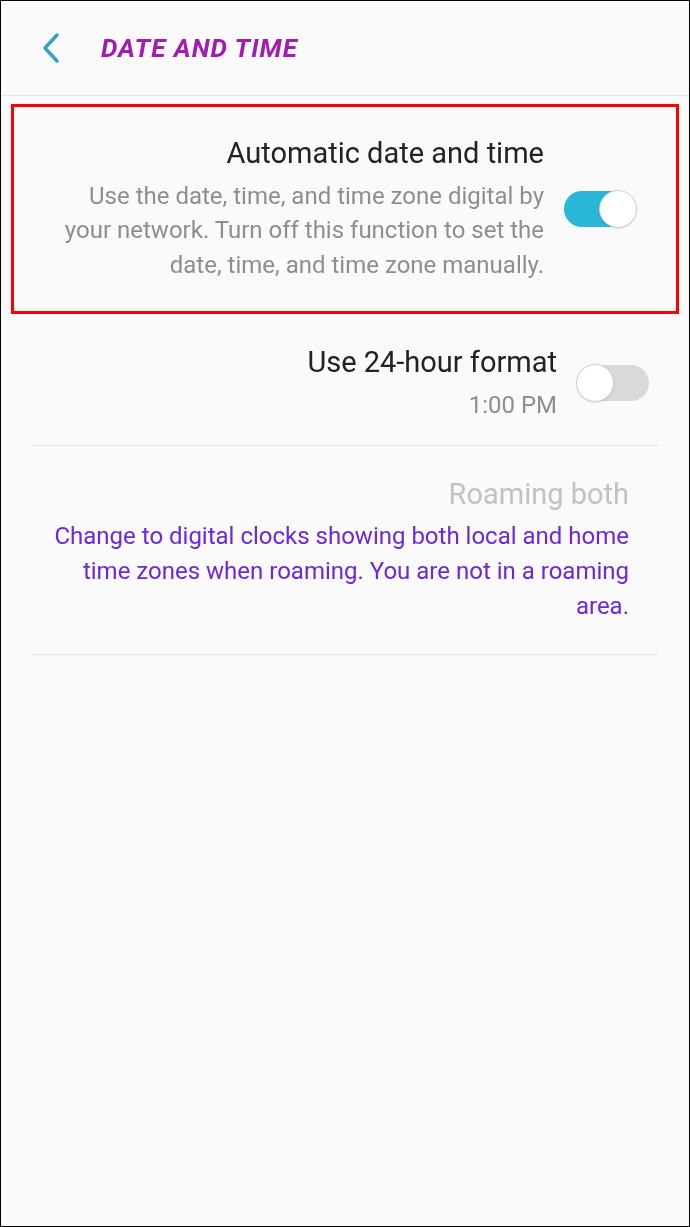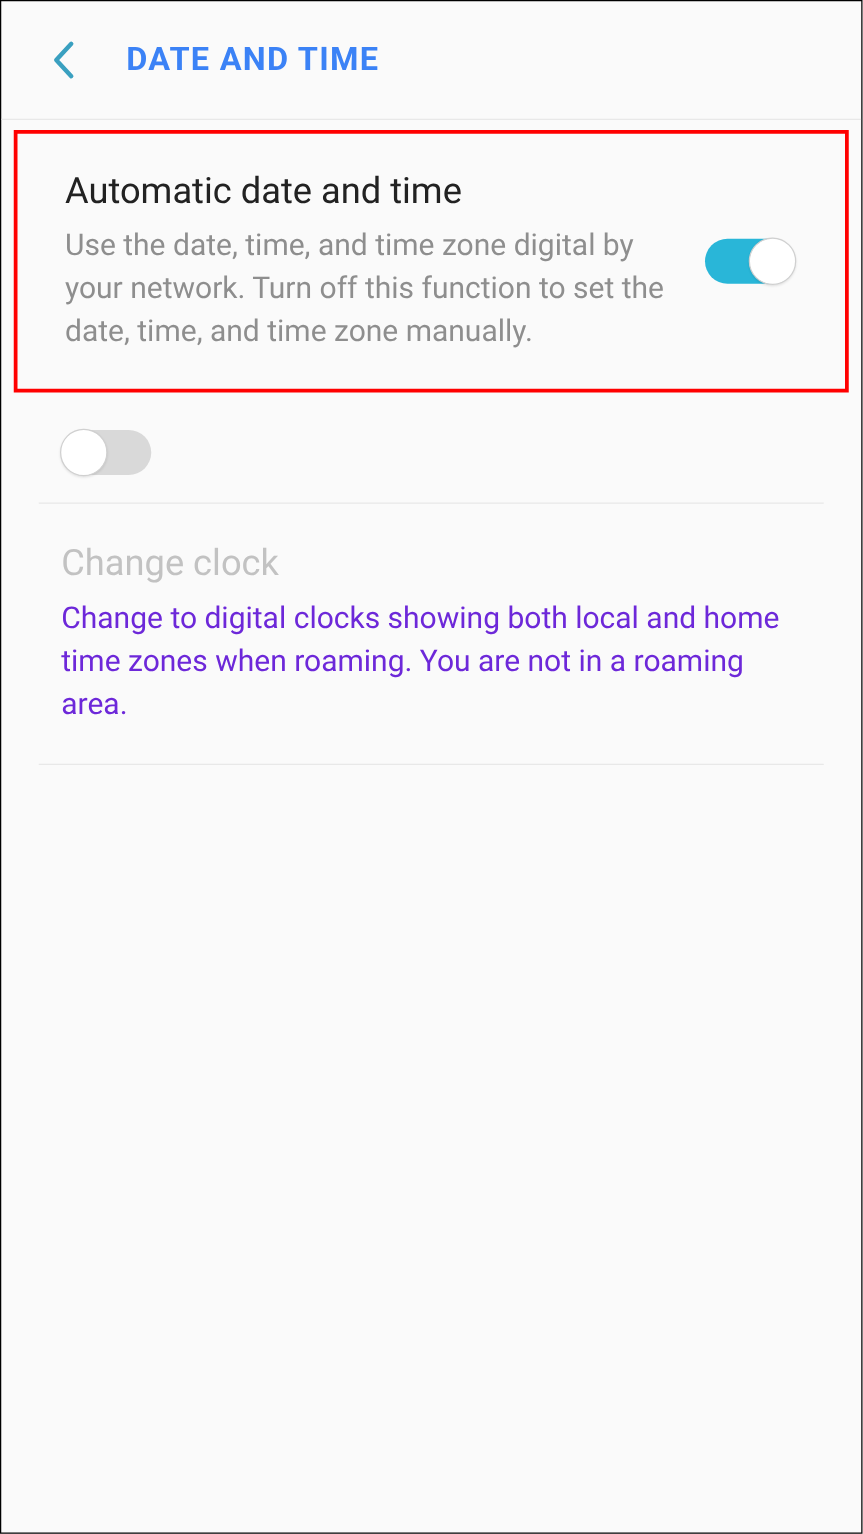--- a/index.html
+++ b/index.html
@@ -25,31 +25,33 @@
       margin-right: 40px;
       cursor: pointer;
     }
     .back-icon svg {
       display: block;
     }
     .page-title {
       font-size: 26px;
       font-weight: 700;
       letter-spacing: 1px;
-      color: #3b82f6;
+      color: #a21caf;
+      font-style: italic;
     }
     .highlight-box {
       border: 3px solid #ff0000;
       margin: 8px 10px 6px 10px;
     }
     .setting-row {
       display: flex;
       align-items: center;
       justify-content: space-between;
       padding: 28px 40px 28px 38px;
+      text-align: right;
     }
     .setting-text {
       flex: 1;
       padding-right: 20px;
     }
     .setting-title {
       font-size: 29px;
       color: #222;
       line-height: 1.3;
       margin-bottom: 6px;
@@ -130,30 +132,34 @@
       <div class="setting-desc">Use the date, time, and time zone digital by your network. Turn off this function to set the date, time, and time zone manually.</div>
     </div>
     <div class="toggle on">
       <div class="toggle-thumb"></div>
     </div>
   </div>
 </div>
 
 <div class="row-wrap row-24">
   <div class="setting-row">
+    <div class="setting-text">
+      <div class="setting-title">Use 24-hour format</div>
+      <div class="setting-desc">1:00 PM</div>
+    </div>
     <div class="toggle off">
       <div class="toggle-thumb"></div>
     </div>
   </div>
 </div>
 
 <div class="divider"></div>
 
 <div class="row-wrap row-roaming">
   <div class="setting-row">
     <div class="setting-text">
-      <div class="setting-title">Change clock</div>
+      <div class="setting-title">Roaming both</div>
       <div class="setting-desc">Change to digital clocks showing both local and home time zones when roaming. You are not in a roaming area.</div>
     </div>
   </div>
 </div>
 
 <div class="divider"></div>
 
 </body></html>

